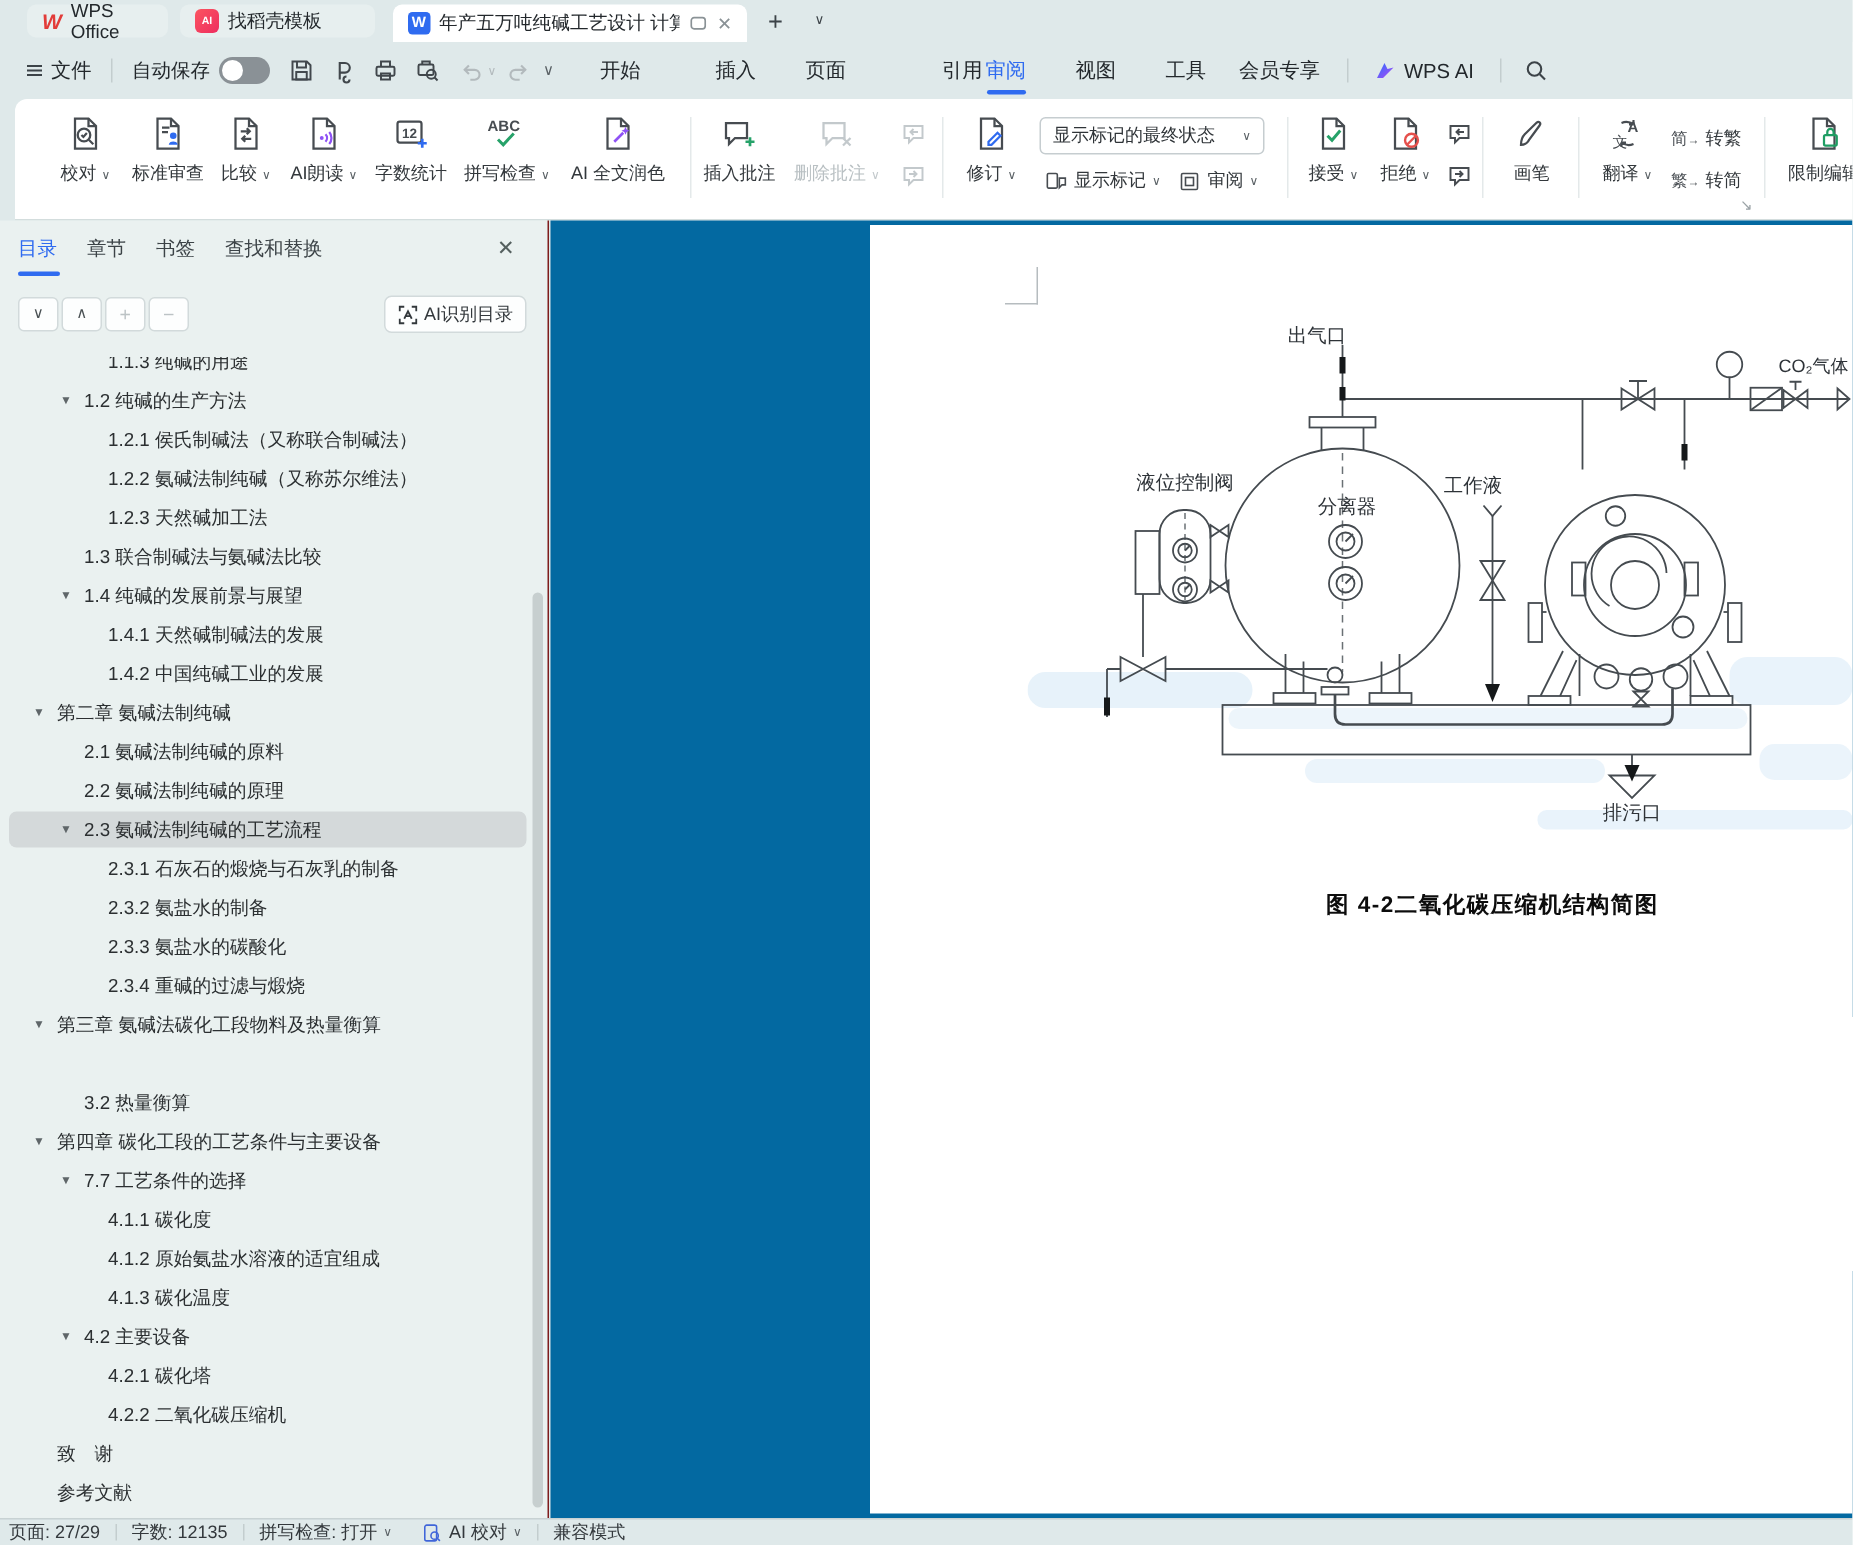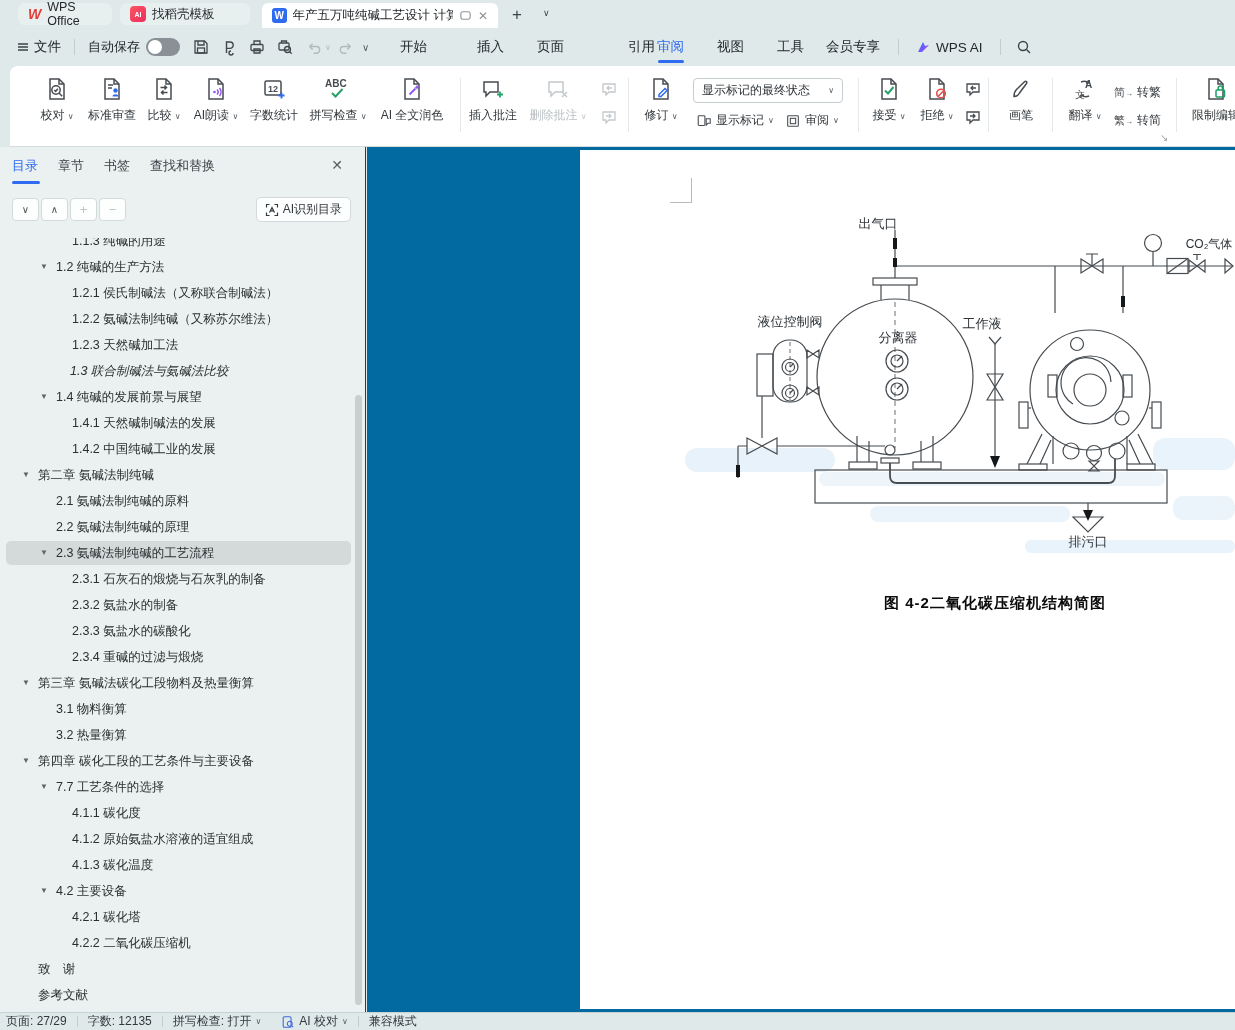--- a/index.html
+++ b/index.html
@@ -435,21 +435,21 @@
           <div class="toc-row" style="top: 43px;">
             <span class="toc-text" style="left: 66px;">1.2.1 侯氏制碱法（又称联合制碱法）</span>
           </div>
           <div class="toc-row" style="top: 69px;">
             <span class="toc-text" style="left: 66px;">1.2.2 氨碱法制纯碱（又称苏尔维法）</span>
           </div>
           <div class="toc-row" style="top: 95px;">
             <span class="toc-text" style="left: 66px;">1.2.3 天然碱加工法</span>
           </div>
           <div class="toc-row" style="top: 121px;">
-            <span class="toc-text" style="left: 64px; font-style: italic;">1.3 联合制碱法与氨碱法比较</span>
+            <span class="toc-text" style="left: 50px;">1.3 联合制碱法与氨碱法比较</span>
           </div>
           <div class="toc-row" style="top: 147px;">
             <span class="toc-arrow" style="left: 34px;">▼</span>
             <span class="toc-text" style="left: 50px;">1.4 纯碱的发展前景与展望</span>
           </div>
           <div class="toc-row" style="top: 173px;">
             <span class="toc-text" style="left: 66px;">1.4.1 天然碱制碱法的发展</span>
           </div>
           <div class="toc-row" style="top: 199px;">
             <span class="toc-text" style="left: 66px;">1.4.2 中国纯碱工业的发展</span>
@@ -476,23 +476,20 @@
           </div>
           <div class="toc-row" style="top: 381px;">
             <span class="toc-text" style="left: 66px;">2.3.3 氨盐水的碳酸化</span>
           </div>
           <div class="toc-row" style="top: 407px;">
             <span class="toc-text" style="left: 66px;">2.3.4 重碱的过滤与煅烧</span>
           </div>
           <div class="toc-row" style="top: 433px;">
             <span class="toc-arrow" style="left: 16px;">▼</span>
             <span class="toc-text" style="left: 32px;">第三章 氨碱法碳化工段物料及热量衡算</span>
-          </div>
-          <div class="toc-row" style="top: 459px;">
-            <span class="toc-text" style="left: 50px;">3.1 物料衡算</span>
           </div>
           <div class="toc-row" style="top: 485px;">
             <span class="toc-text" style="left: 50px;">3.2 热量衡算</span>
           </div>
           <div class="toc-row" style="top: 511px;">
             <span class="toc-arrow" style="left: 16px;">▼</span>
             <span class="toc-text" style="left: 32px;">第四章 碳化工段的工艺条件与主要设备</span>
           </div>
           <div class="toc-row" style="top: 537px;">
             <span class="toc-arrow" style="left: 34px;">▼</span>

